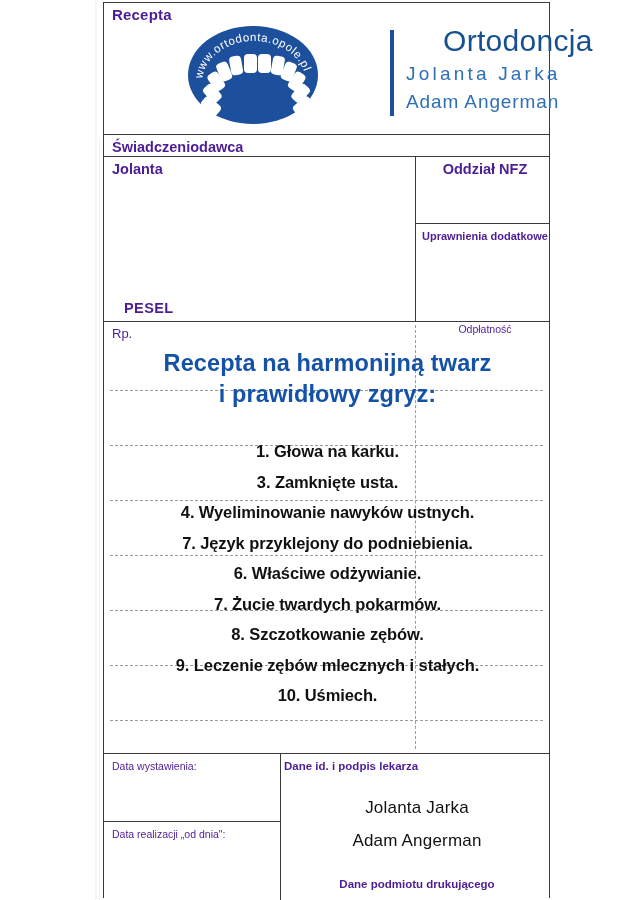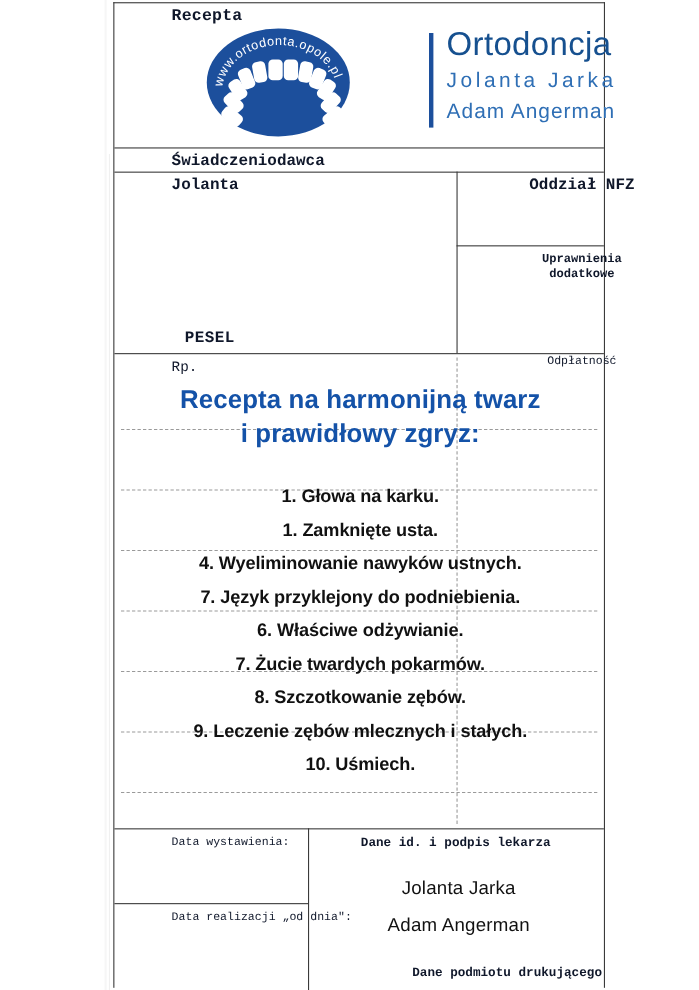--- a/index.html
+++ b/index.html
@@ -48,24 +48,23 @@
     border-top: 1.5px solid #3a3a3a;
   }
   .vline {
     position: absolute;
     width: 0;
     border-left: 1.5px solid #3a3a3a;
   }
 
   .lbl {
     position: absolute;
-    font-family: Liberation Mono, monospace;
-    color: #0f172a;
+    font-family: Liberation Sans, sans-serif;
+    color: #4c1d95;
     white-space: nowrap;
-    margin-left: 44px;
   }
 
   
   #lbl-recepta {
     left: 8px; top: 3px;
     font-size: 15px;
     font-weight: bold;
     letter-spacing: .2px;
   }
   #lbl-swiadczeniodawca {
@@ -189,20 +188,21 @@
     left: 220px;
     font-family: "Liberation Sans", sans-serif;
     color: #1c4f9c;
     white-space: nowrap;
   }
   #logo-title {
     top: 1px;
     font-size: 30px;
     color: #16508f;
     letter-spacing: .3px;
+    margin-left: 37px;
   }
   #logo-name-1 {
     top: 40px;
     font-size: 19px;
     color: #2f6fb5;
     letter-spacing: 3.2px;
   }
   #logo-name-2 {
     top: 68px;
     font-size: 19px;
@@ -303,21 +303,21 @@
 
     <div class="sig" id="sig-2">Adam Angerman</div>
 
     <div class="lbl" id="lbl-dane-podmiotu">Dane podmiotu drukującego</div>
 
     <div class="headline" id="headline-1">Recepta na harmonijną twarz</div>
     <div class="headline" id="headline-2">i prawidłowy zgryz:</div>
 
     <div id="list">
       <div class="list-item">1. Głowa na karku.</div>
-      <div class="list-item">1. Zamknięte usta.</div>
+      <div class="list-item">3. Zamknięte usta.</div>
       <div class="list-item">4. Wyeliminowanie nawyków ustnych.</div>
       <div class="list-item">7. Język przyklejony do podniebienia.</div>
       <div class="list-item">6. Właściwe odżywianie.</div>
       <div class="list-item">7. Żucie twardych pokarmów.</div>
       <div class="list-item">8. Szczotkowanie zębów.</div>
       <div class="list-item">9. Leczenie zębów mlecznych i stałych.</div>
       <div class="list-item">10. Uśmiech.</div>
     </div>
 
     <div id="logo">

